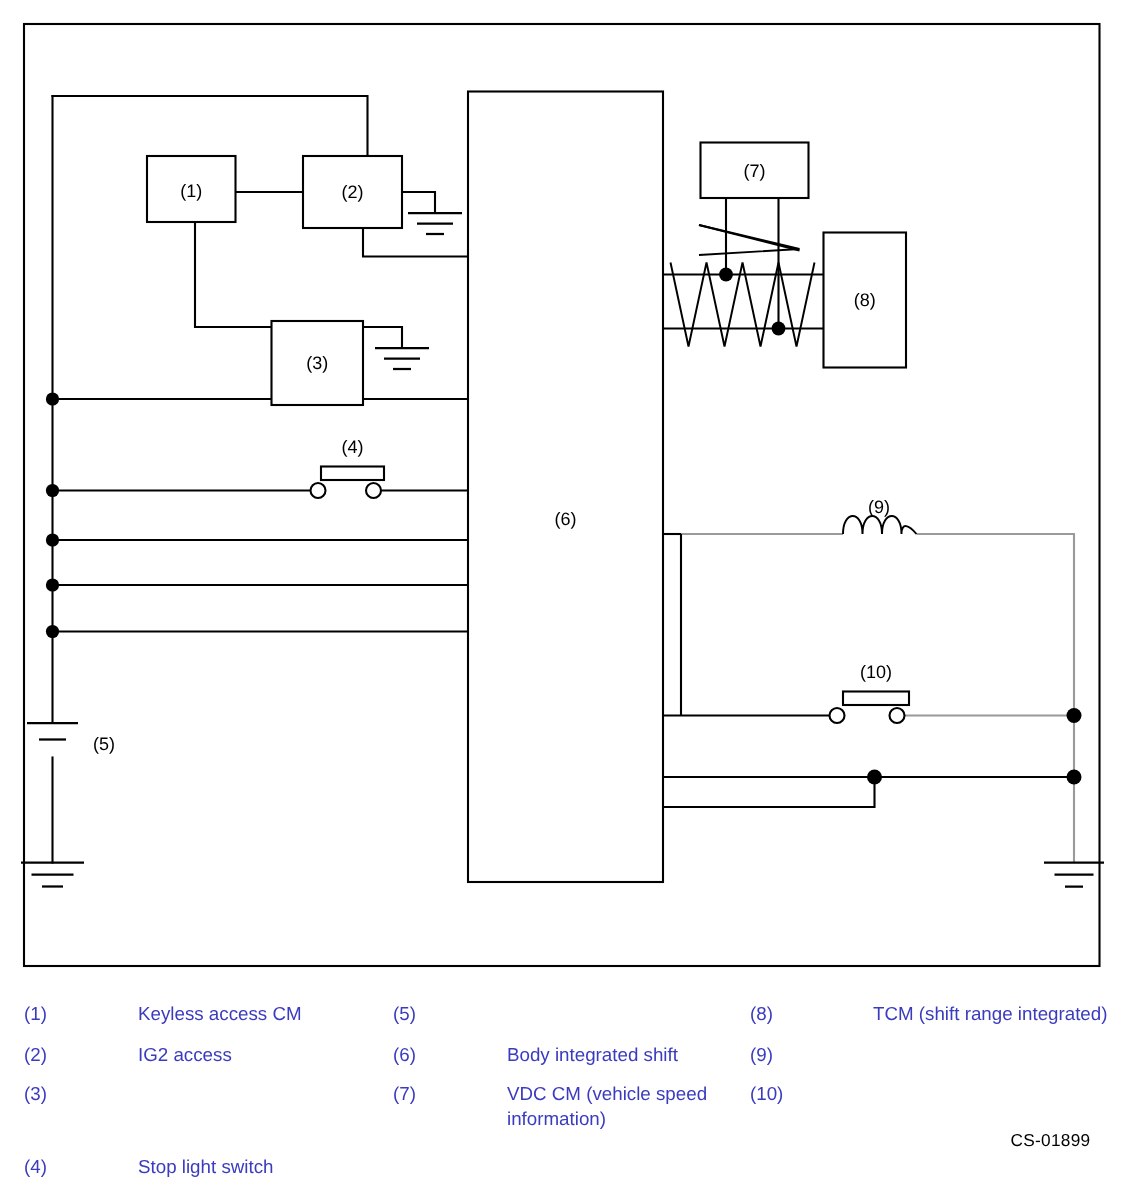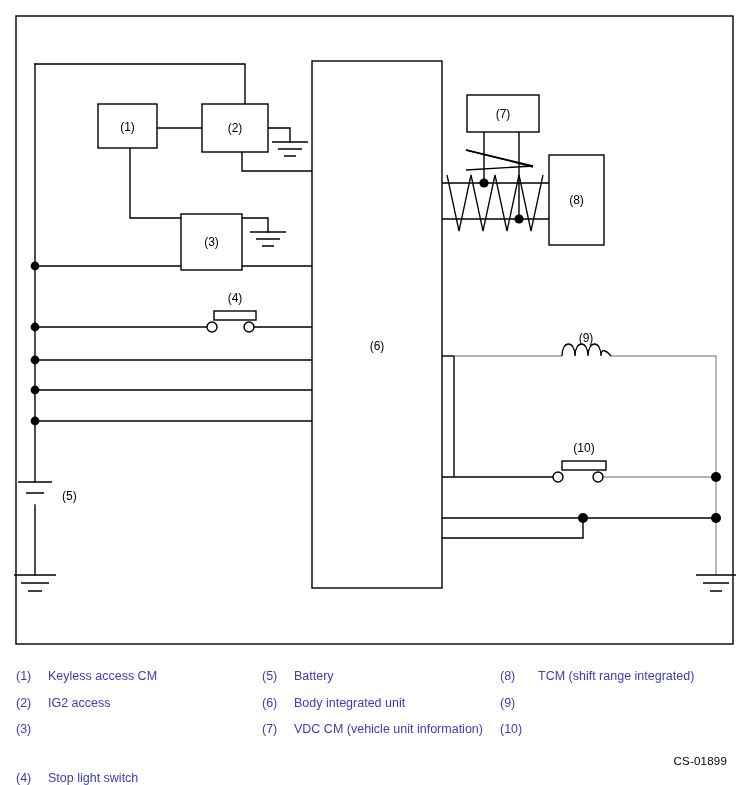--- a/index.html
+++ b/index.html
@@ -52,20 +52,21 @@
   }
   .legend-num {
     flex: 0 0 auto;
     width: 32px;
     text-align: left;
     white-space: nowrap;
   }
   .legend-col.c3 .legend-num { width: 38px; }
   .legend-text {
     flex: 1 1 auto;
+    margin-left: 44px;
   }
   .legend-spacer {
     height: 22px;
   }
   .cs-code {
     position: absolute;
     right: 22px;
     bottom: 18px;
     font-size: 11.5px;
     color: #000000;
@@ -256,29 +257,28 @@
       <div class="legend-spacer"></div>
       <div class="legend-row">
         <span class="legend-num">(4)</span>
         <span class="legend-text">Stop light switch</span>
       </div>
     </div>
 
     <div class="legend-col c2">
       <div class="legend-row">
         <span class="legend-num">(5)</span>
-        <span class="legend-text">Battery</span>
       </div>
       <div class="legend-row">
         <span class="legend-num">(6)</span>
-        <span class="legend-text">Body integrated unit</span>
+        <span class="legend-text">Body integrated shift</span>
       </div>
       <div class="legend-row">
         <span class="legend-num">(7)</span>
-        <span class="legend-text">VDC CM (vehicle unit information)</span>
+        <span class="legend-text">VDC CM (vehicle speed information)</span>
       </div>
     </div>
 
     <div class="legend-col c3">
       <div class="legend-row">
         <span class="legend-num">(8)</span>
         <span class="legend-text">TCM (shift range integrated)</span>
       </div>
       <div class="legend-row">
         <span class="legend-num">(9)</span>

